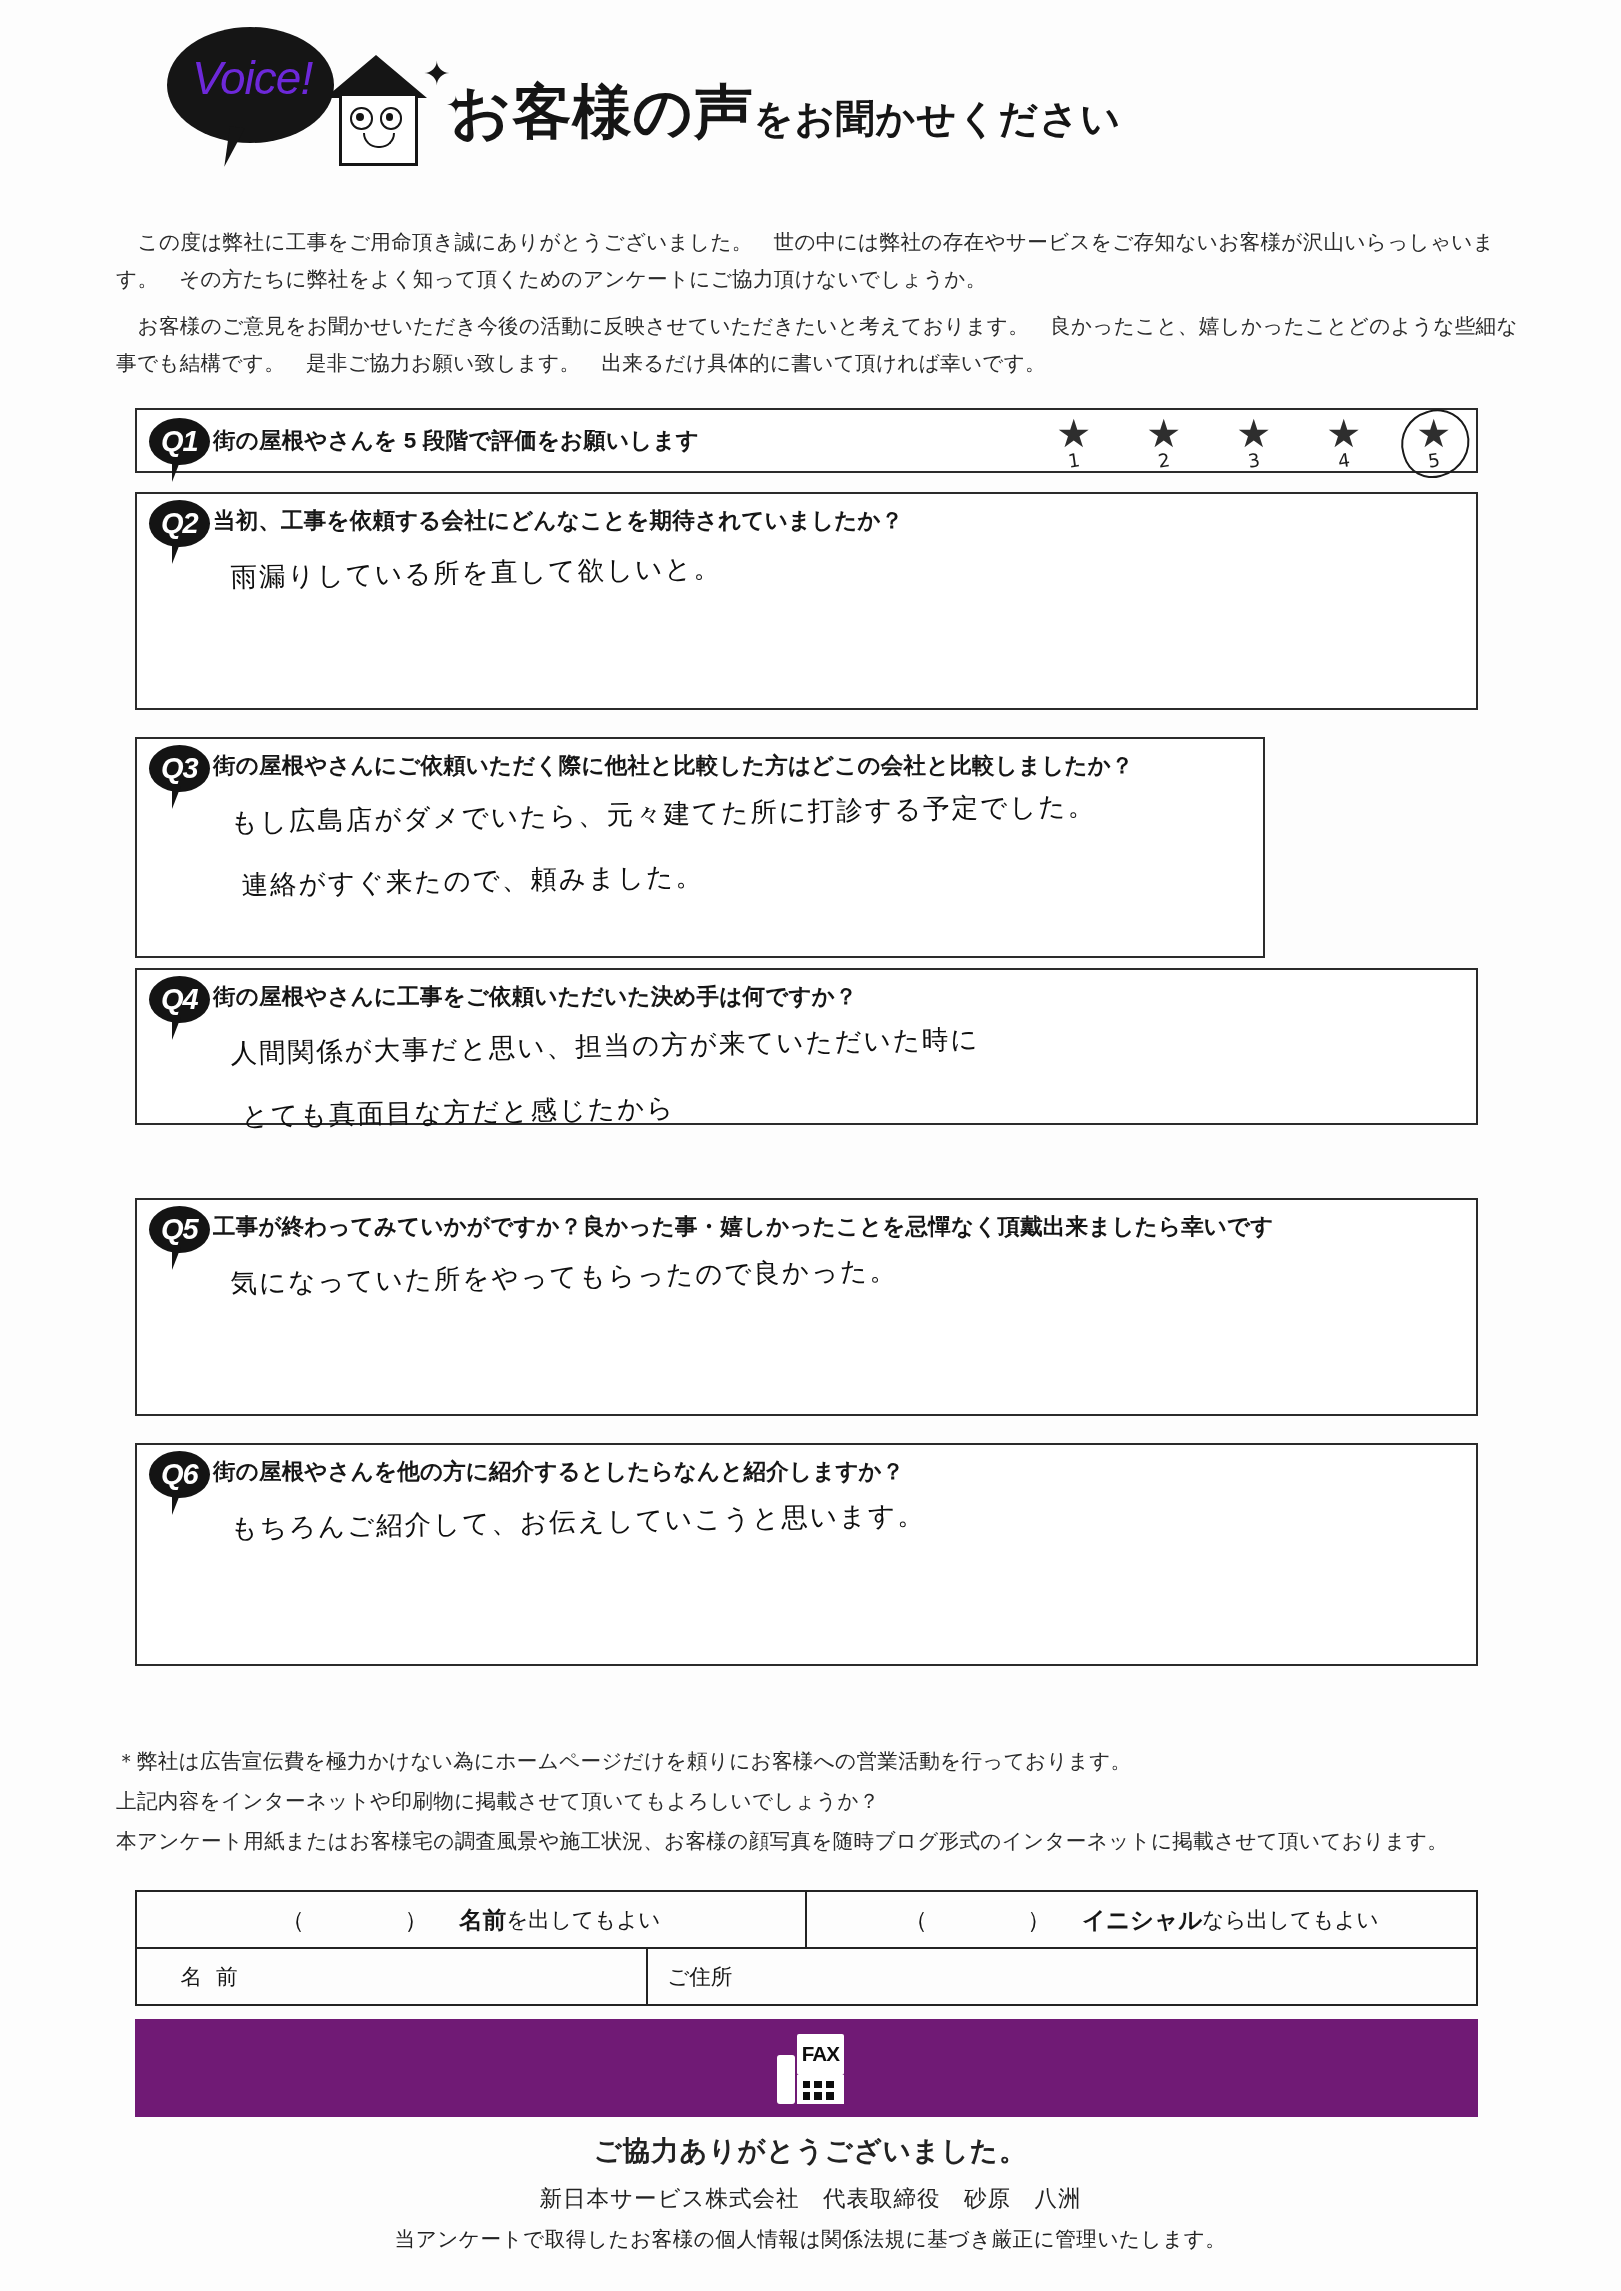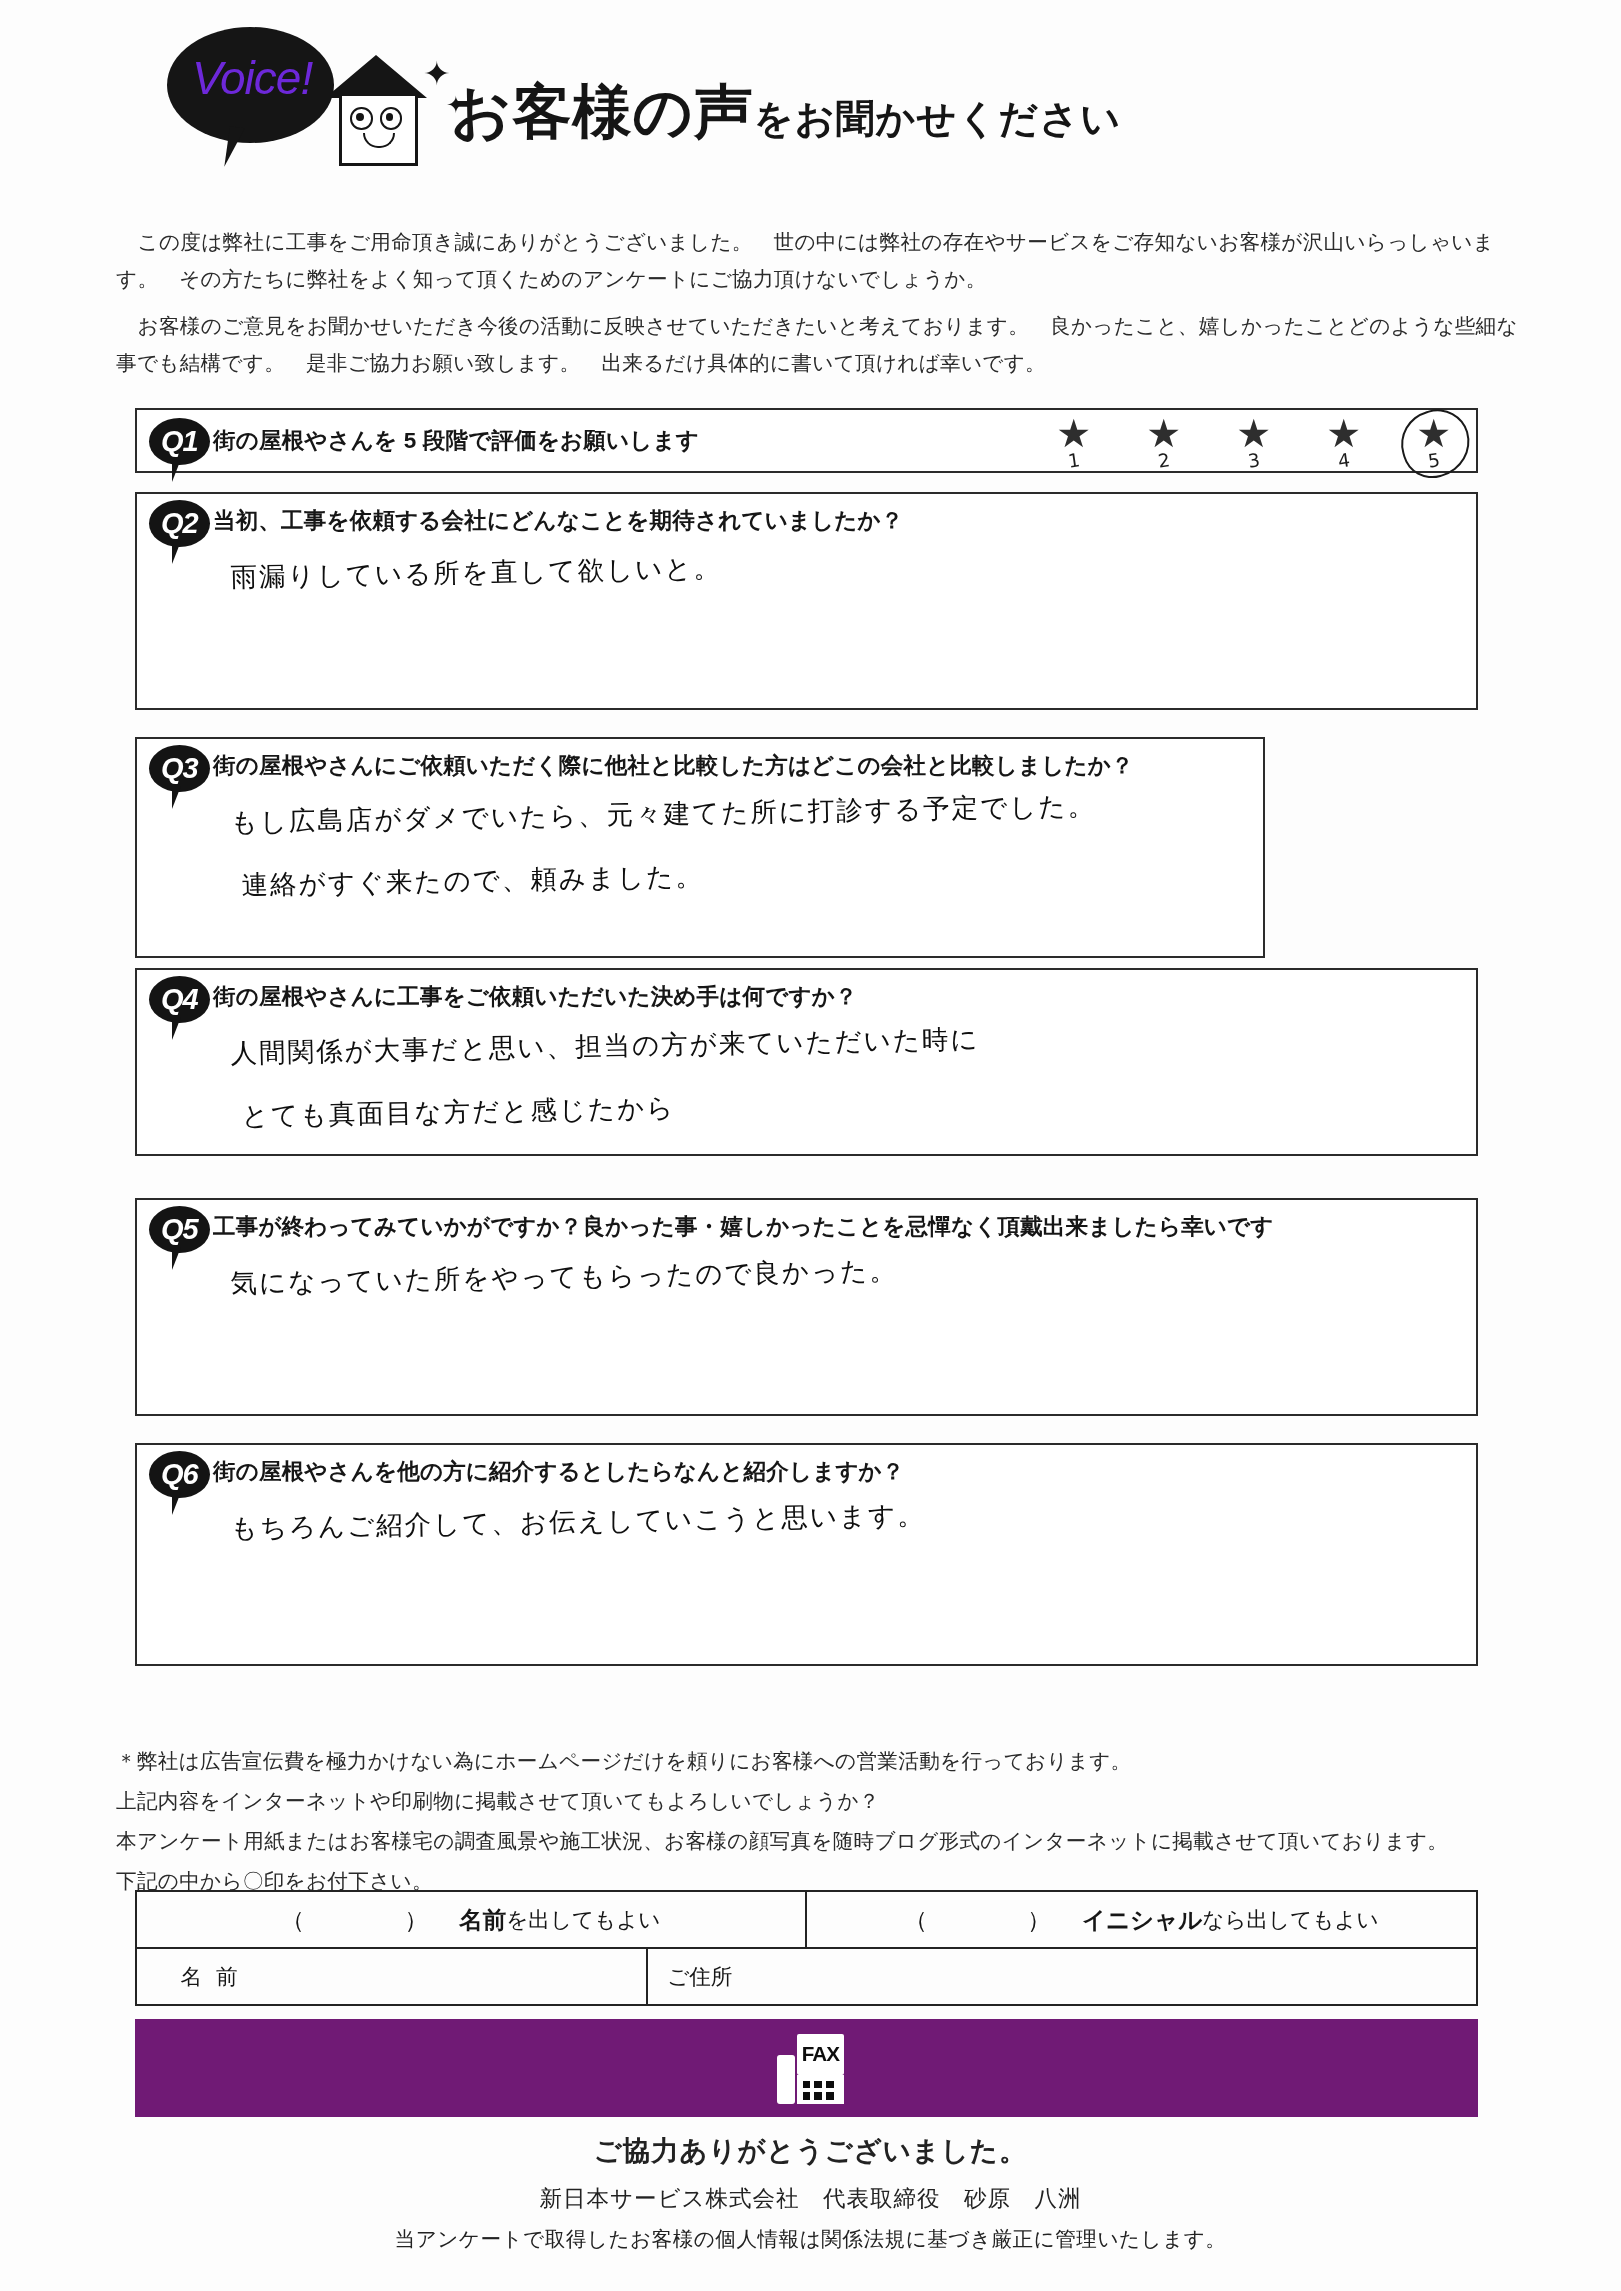--- a/index.html
+++ b/index.html
@@ -254,21 +254,21 @@
     top: -3.9px;
     width: 65px;
     height: 63px;
     border: 2.9px solid #1a1a1a;
     border-radius: 52% 48% 55% 45%;
     transform: rotate(-16deg);
   }
 
   #q2 { left: 135px; top: 492px; width: 1343px; height: 218px; }
   #q3 { left: 135px; top: 737px; width: 1130px; height: 221px; }
-  #q4 { left: 135px; top: 968px; width: 1343px; height: 188px; }
+  #q4 { left: 135px; top: 968px; width: 1343px; height: 157px; }
   #q5 { left: 135px; top: 1198px; width: 1343px; height: 218px; }
   #q6 { left: 135px; top: 1443px; width: 1343px; height: 223px; }
 
   
   .notes {
     position: absolute;
     left: 116px;
     top: 1741px;
     width: 1402px;
     font-size: 20.6px;
@@ -506,21 +506,20 @@
     </div>
     <div class="answer">
       <span class="ln">もちろんご紹介して、お伝えしていこうと思います。</span>
     </div>
   </div>
 
   <div class="notes">
     <div>＊弊社は広告宣伝費を極力かけない為にホームページだけを頼りにお客様への営業活動を行っております。</div>
     <div>上記内容をインターネットや印刷物に掲載させて頂いてもよろしいでしょうか？</div>
     <div>本アンケート用紙またはお客様宅の調査風景や施工状況、お客様の顔写真を随時ブログ形式のインターネットに掲載させて頂いております。</div>
-    <div>下記の中から〇印をお付下さい。</div>
   </div>
 
   <div class="consent">
     <div class="consent-row">
       <div class="consent-cell c-opt1">
         <span class="paren">（　　）</span>
           <span>名前</span>
           <span class="opt-small">を出してもよい</span>
       </div>
       <div class="consent-cell c-opt2">

